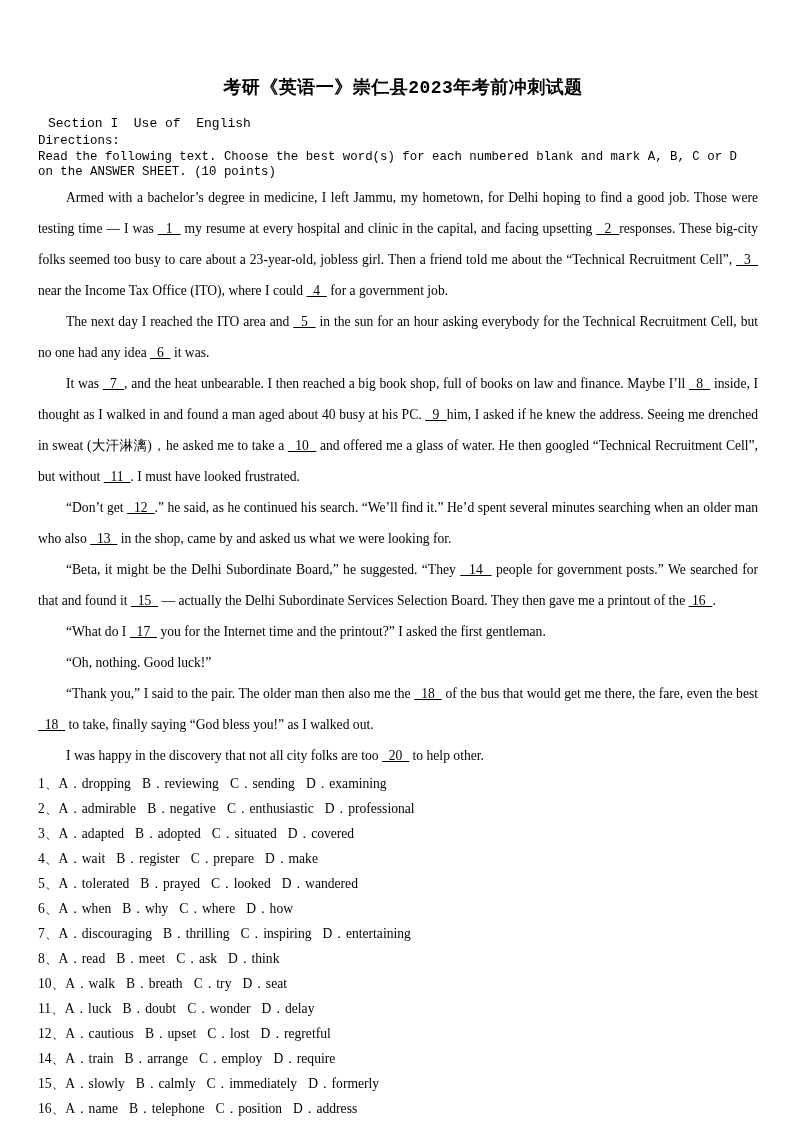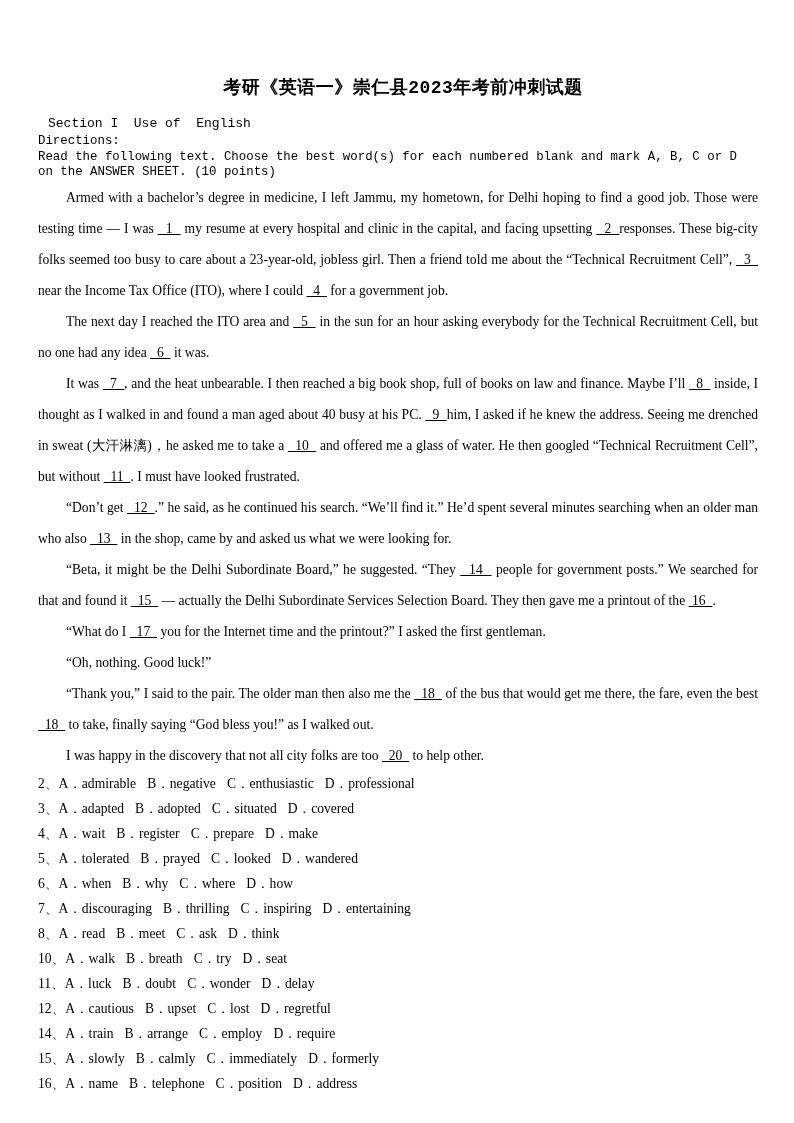--- a/index.html
+++ b/index.html
@@ -34,20 +34,21 @@
       <p class="para"><span>The next day I reached the ITO area and </span><span class="blank">  5  </span><span> in the sun for an hour asking everybody for the Technical Recruitment Cell, but no one had any idea </span><span class="blank">  6  </span><span> it was.</span></p>
       <p class="para"><span>It was </span><span class="blank">  7  </span><span>, and the heat unbearable. I then reached a big book shop, full of books on law and finance. Maybe I’ll </span><span class="blank">  8  </span><span> inside, I thought as I walked in and found a man aged about 40 busy at his PC.  </span><span class="blank">  9  </span><span>him, I asked if he knew the address. Seeing me drenched in sweat (大汗淋漓)，he asked me to take a </span><span class="blank">  10  </span><span> and offered me a glass of water. He then googled “Technical Recruitment Cell”, but without </span><span class="blank">  11  </span><span>. I must have looked frustrated.</span></p>
       <p class="para"><span>“Don’t get </span><span class="blank">  12  </span><span>.” he said, as he continued his search. “We’ll find it.” He’d spent several minutes searching when an older man who also </span><span class="blank">  13  </span><span> in the shop, came by and asked us what we were looking for.</span></p>
       <p class="para"><span>“Beta, it might be the Delhi Subordinate Board,” he suggested. “They </span><span class="blank">  14  </span><span> people for government posts.” We searched for that and found it </span><span class="blank">  15  </span><span> — actually the Delhi Subordinate Services Selection Board. They then gave me a printout of the </span><span class="blank"> 16  </span><span>.</span></p>
       <p class="para"><span>“What do I </span><span class="blank">  17  </span><span> you for the Internet time and the printout?” I asked the first gentleman.</span></p>
       <p class="para"><span>“Oh, nothing. Good luck!”</span></p>
       <p class="para"><span>“Thank you,” I said to the pair. The older man then also me the </span><span class="blank">  18  </span><span> of the bus that would get me there, the fare, even the best </span><span class="blank">  18  </span><span> to take, finally saying “God bless you!” as I walked out.</span></p>
       <p class="para"><span>I was happy in the discovery that not all city folks are too </span><span class="blank">  20  </span><span> to help other.</span></p>
     </div>
   <div class="questions" id="questions">
+      <p class="q"><span>1、</span><span class="opt">A．dropping</span><span class="opt">B．reviewing</span><span class="opt">C．sending</span><span class="opt">D．examining</span></p>
       <p class="q"><span>2、</span><span class="opt">A．admirable</span><span class="opt">B．negative</span><span class="opt">C．enthusiastic</span><span class="opt">D．professional</span></p>
       <p class="q"><span>3、</span><span class="opt">A．adapted</span><span class="opt">B．adopted</span><span class="opt">C．situated</span><span class="opt">D．covered</span></p>
       <p class="q"><span>4、</span><span class="opt">A．wait</span><span class="opt">B．register</span><span class="opt">C．prepare</span><span class="opt">D．make</span></p>
       <p class="q"><span>5、</span><span class="opt">A．tolerated</span><span class="opt">B．prayed</span><span class="opt">C．looked</span><span class="opt">D．wandered</span></p>
       <p class="q"><span>6、</span><span class="opt">A．when</span><span class="opt">B．why</span><span class="opt">C．where</span><span class="opt">D．how</span></p>
       <p class="q"><span>7、</span><span class="opt">A．discouraging</span><span class="opt">B．thrilling</span><span class="opt">C．inspiring</span><span class="opt">D．entertaining</span></p>
       <p class="q"><span>8、</span><span class="opt">A．read</span><span class="opt">B．meet</span><span class="opt">C．ask</span><span class="opt">D．think</span></p>
       <p class="q"><span>10、</span><span class="opt">A．walk</span><span class="opt">B．breath</span><span class="opt">C．try</span><span class="opt">D．seat</span></p>
       <p class="q"><span>11、</span><span class="opt">A．luck</span><span class="opt">B．doubt</span><span class="opt">C．wonder</span><span class="opt">D．delay</span></p>
       <p class="q"><span>12、</span><span class="opt">A．cautious</span><span class="opt">B．upset</span><span class="opt">C．lost</span><span class="opt">D．regretful</span></p>

